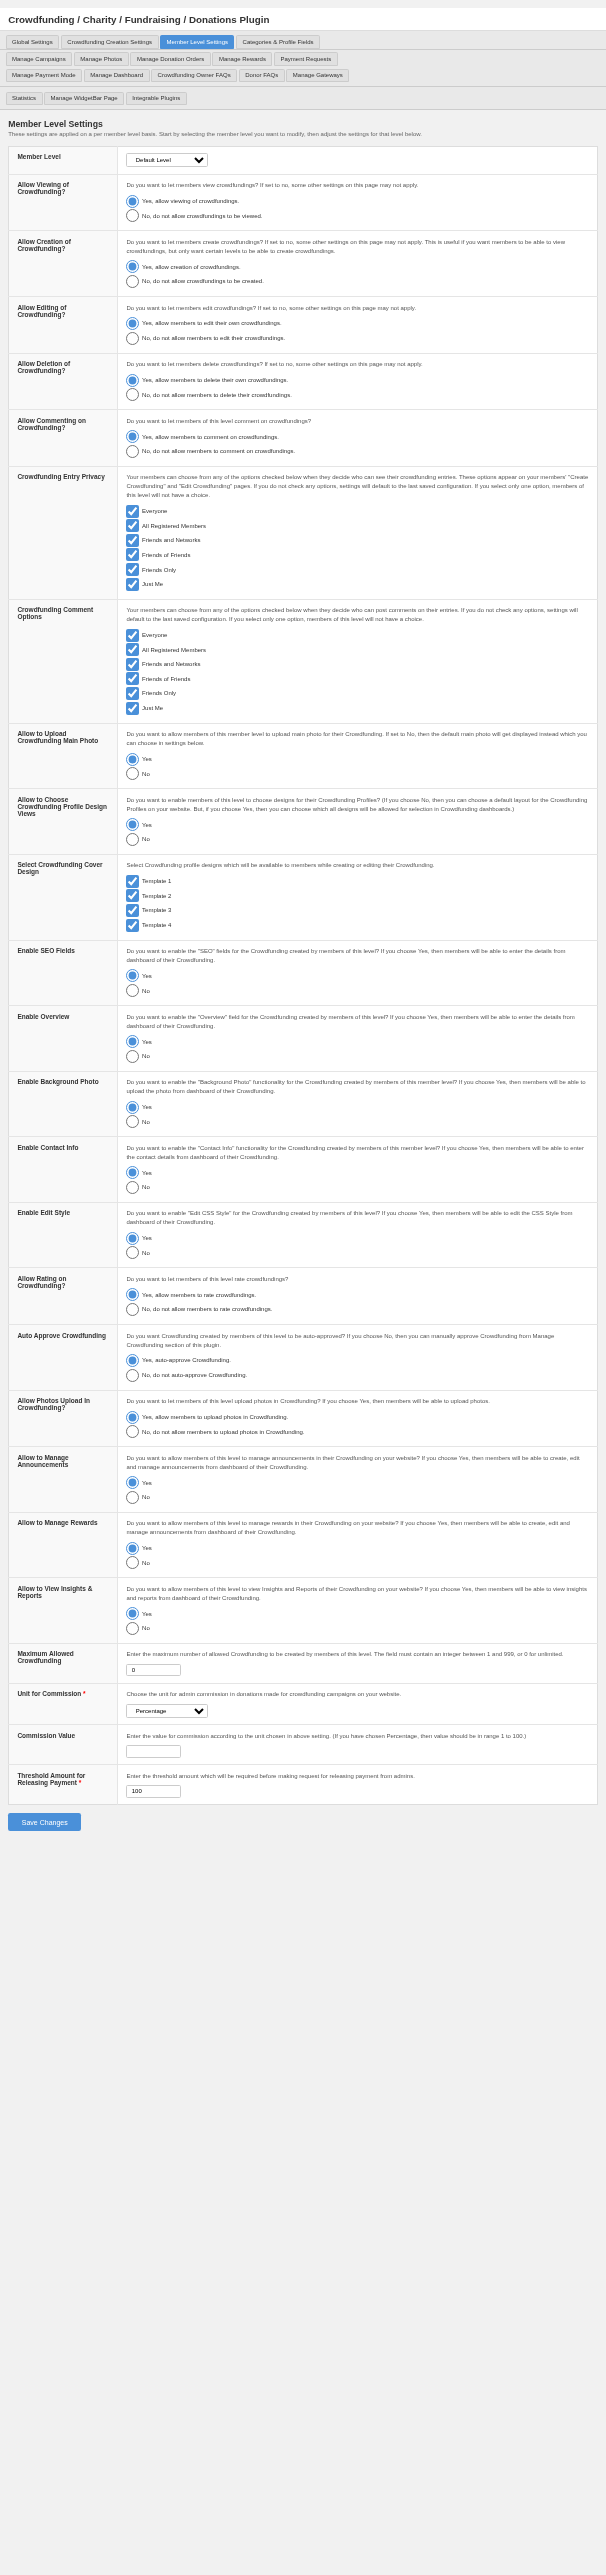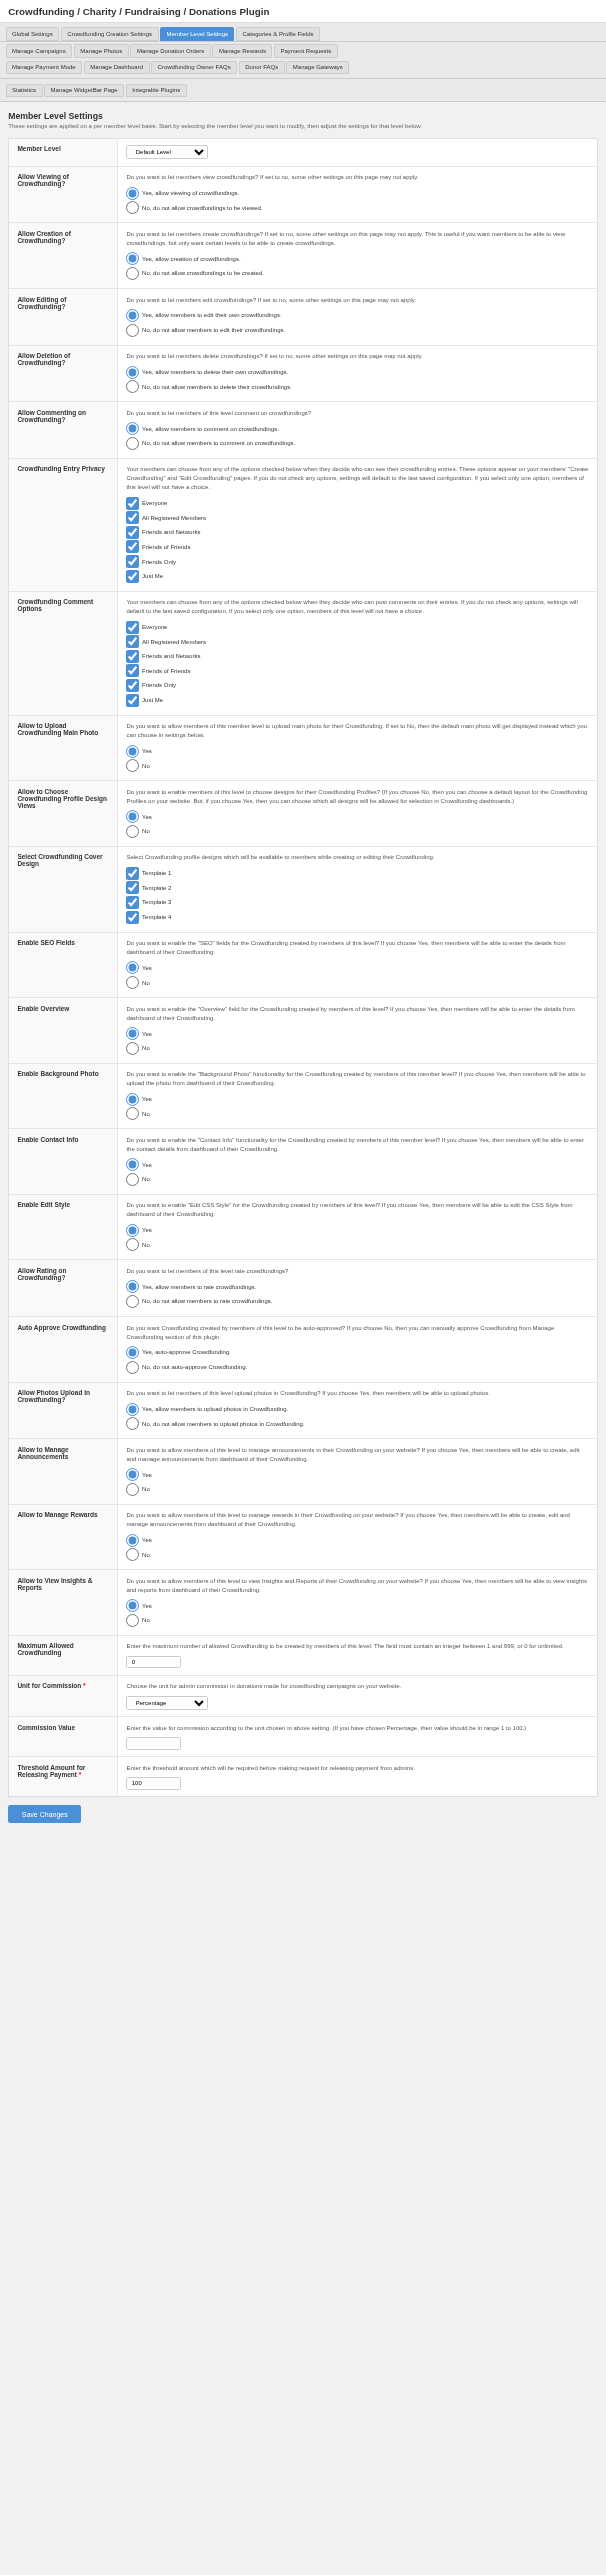--- a/index.html
+++ b/index.html
@@ -4,21 +4,21 @@
   <style>
     * { box-sizing: border-box; margin: 0; padding: 0; }
     body {
       font-family: Arial, Helvetica, sans-serif;
       font-size: 6.5px;
       background: #f1f1f1;
       color: #333;
     }
     .page-wrapper {
       width: 606px;
-      margin: 0 auto;
+      margin: 8px auto;
       background: #f1f1f1;
     }
     
     .page-header {
       background: #fff;
       padding: 5.5px 8.2px;
       border-bottom: 0.5px solid #ddd;
     }
     .page-header h1 {
       font-size: 9.8px;

